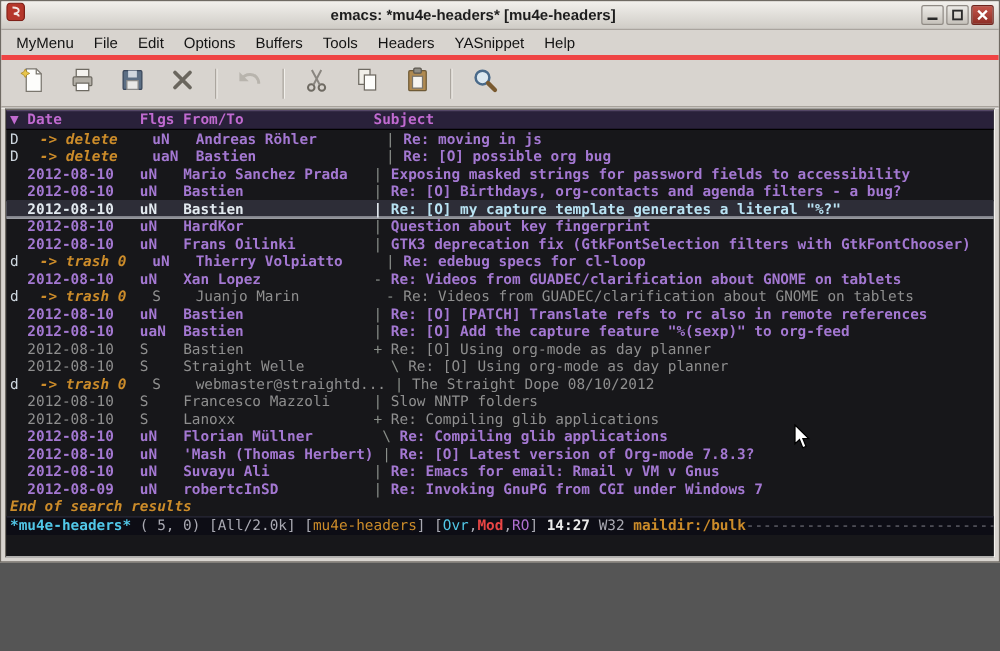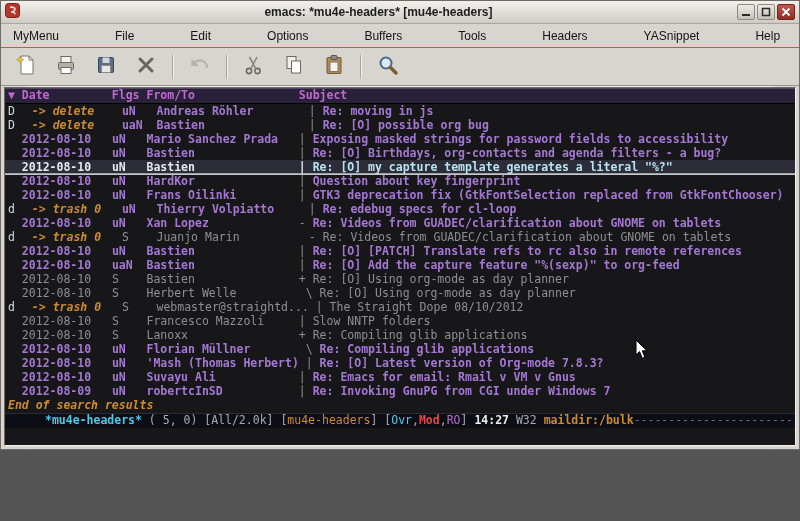--- a/index.html
+++ b/index.html
@@ -19,42 +19,42 @@
   .title-text { flex:1; text-align:center; font-size:12px; font-weight:bold; color:#1d1d1d; white-space:nowrap; overflow:hidden;}
   .title-btns { display:flex; gap:2px; }
   .tbtn {
     width:18px; height:16px; display:flex; align-items:center; justify-content:center;
     background:linear-gradient(#eceae6,#c6c2bb); border:1px solid #8f8a84; border-radius:2px; cursor:default;
   }
   .tbtn.close { background:linear-gradient(#c4554a,#8e2f27); border-color:#6e241d; }
   
   .menubar {
     height:24px; flex:0 0 24px; display:flex; align-items:center; padding:0 4px;
-    background:#d8d4cf; border-bottom:1px solid #ef4444;gap:40px;
+    background:#d8d4cf; border-bottom:4px solid #ef4444;
   }
   .menu-item { padding:4px 8px; font-size:12px; color:#141414; white-space:nowrap; }
   
   .toolbar {
     height:38px; flex:0 0 38px; display:flex; align-items:center; padding:0 5px;
     background:#d8d4cf; border-bottom:1px solid #96918a;
   }
   .tool-btn {
     width:34px; height:30px; margin:0 3px; display:flex; align-items:center; justify-content:center;
     border-radius:3px;
   }
   .tool-btn.disabled { opacity:0.42; }
   .tool-sep {
     width:2px; height:24px; margin:0 6px;
     border-left:1px solid #aba69f; border-right:1px solid #f2f0ec;
   }
   
   .emacs {
     flex:1; min-height:0; padding:1px 3px 3px 3px; background:#d8d4cf;
     box-shadow: inset 0 1px 0 #f4f2ee;
-    display:flex; flex-direction:column;border-radius:30px;
+    display:flex; flex-direction:column;
   }
   .emacs-inner {
     flex:1; min-height:0; display:flex; flex-direction:column; overflow:hidden;
     background:var(--bg); border:1px solid; border-color:#6e6a63 #f4f2ee #f4f2ee #6e6a63;
     font-family:"DejaVu Sans Mono", monospace; font-size:11.5px;
   }
   .header-line {
     flex:0 0 16px; line-height:15px; white-space:pre; padding-left:3px;
     background:#29213a; color:var(--headerline); font-weight:bold;
     box-shadow: inset 0 1px 0 #544766, inset 0 -1px 0 #000;
@@ -71,21 +71,21 @@
   .row.current span { color:#e3eaf0 !important; font-weight:bold; }
   .row.current .col-subject { color:#b9e3f3 !important;margin-top:17px; }
   .footer-msg { height:14px; line-height:14px; white-space:pre; padding-left:3px;
     color:var(--orange); font-style:italic; font-weight:bold; }
   .filler { flex:1; }
   .modeline {
     flex:0 0 15px; line-height:14px; white-space:pre; padding-left:3px; overflow:hidden;
     background:#0d0d15; box-shadow: inset 0 1px 0 #2a2a38;
   }
   .ml-base { color:#a9a9b2; }
-  .ml-cyan-bold { color:var(--cyan); font-weight:bold;margin-left:37px; }
+  .ml-cyan-bold { color:var(--cyan); font-weight:bold; }
   .ml-cyan { color:var(--cyan); }
   .ml-orange { color:var(--orange);text-align:center; }
   .ml-orange-bold { color:var(--orange); font-weight:bold; }
   .ml-red-bold { color:var(--red); font-weight:bold;margin-top:12px; }
   .ml-purple { color:var(--purple); }
   .ml-white-bold { color:#ececec; font-weight:bold; }
   .ml-dim { color:#6f6f78; }
   .echo-area { flex:0 0 17px; background:var(--bg); }
   
   .mouse-cursor { position:absolute; left:634px; top:338px; pointer-events:none; z-index:50; }
@@ -199,28 +199,28 @@
   <div class="emacs">
     <div class="emacs-inner">
       <div class="header-line">▼ Date         Flgs From/To               Subject</div>
       <div class="msg-list">
           <div class="row f-unread"><span class="mark-ch">D </span><span class="mark-target">-&gt; delete    </span><span class="col-flags">uN   </span><span class="col-from">Andreas Röhler        </span><span class="prefix">| </span><span class="col-subject">Re: moving in js</span></div>
           <div class="row f-unread"><span class="mark-ch">D </span><span class="mark-target">-&gt; delete    </span><span class="col-flags">uaN  </span><span class="col-from">Bastien               </span><span class="prefix">| </span><span class="col-subject">Re: [O] possible org bug</span></div>
           <div class="row f-unread"><span class="mark-ch">  </span><span class="col-date">2012-08-10   </span><span class="col-flags">uN   </span><span class="col-from">Mario Sanchez Prada   </span><span class="prefix">| </span><span class="col-subject">Exposing masked strings for password fields to accessibility</span></div>
           <div class="row f-unread"><span class="mark-ch">  </span><span class="col-date">2012-08-10   </span><span class="col-flags">uN   </span><span class="col-from">Bastien               </span><span class="prefix">| </span><span class="col-subject">Re: [O] Birthdays, org-contacts and agenda filters - a bug?</span></div>
           <div class="row f-unread current"><span class="mark-ch">  </span><span class="col-date">2012-08-10   </span><span class="col-flags">uN   </span><span class="col-from">Bastien               </span><span class="prefix">| </span><span class="col-subject">Re: [O] my capture template generates a literal "%?"</span></div>
           <div class="row f-unread"><span class="mark-ch">  </span><span class="col-date">2012-08-10   </span><span class="col-flags">uN   </span><span class="col-from">HardKor               </span><span class="prefix">| </span><span class="col-subject">Question about key fingerprint</span></div>
-          <div class="row f-unread"><span class="mark-ch">  </span><span class="col-date">2012-08-10   </span><span class="col-flags">uN   </span><span class="col-from">Frans Oilinki         </span><span class="prefix">| </span><span class="col-subject">GTK3 deprecation fix (GtkFontSelection replaced from GtkFontChooser)</span></div>
+          <div class="row f-unread"><span class="mark-ch">  </span><span class="col-date">2012-08-10   </span><span class="col-flags">uN   </span><span class="col-from">Frans Oilinki         </span><span class="prefix">| </span><span class="col-subject">GTK3 deprecation fix (GtkFontSelection filters with GtkFontChooser)</span></div>
           <div class="row f-unread"><span class="mark-ch">d </span><span class="mark-target">-&gt; trash 0   </span><span class="col-flags">uN   </span><span class="col-from">Thierry Volpiatto     </span><span class="prefix">| </span><span class="col-subject">Re: edebug specs for cl-loop</span></div>
           <div class="row f-unread"><span class="mark-ch">  </span><span class="col-date">2012-08-10   </span><span class="col-flags">uN   </span><span class="col-from">Xan Lopez             </span><span class="prefix">- </span><span class="col-subject">Re: Videos from GUADEC/clarification about GNOME on tablets</span></div>
           <div class="row f-seen"><span class="mark-ch">d </span><span class="mark-target">-&gt; trash 0   </span><span class="col-flags">S    </span><span class="col-from">Juanjo Marin          </span><span class="prefix">- </span><span class="col-subject">Re: Videos from GUADEC/clarification about GNOME on tablets</span></div>
           <div class="row f-unread"><span class="mark-ch">  </span><span class="col-date">2012-08-10   </span><span class="col-flags">uN   </span><span class="col-from">Bastien               </span><span class="prefix">| </span><span class="col-subject">Re: [O] [PATCH] Translate refs to rc also in remote references</span></div>
           <div class="row f-unread"><span class="mark-ch">  </span><span class="col-date">2012-08-10   </span><span class="col-flags">uaN  </span><span class="col-from">Bastien               </span><span class="prefix">| </span><span class="col-subject">Re: [O] Add the capture feature "%(sexp)" to org-feed</span></div>
           <div class="row f-seen"><span class="mark-ch">  </span><span class="col-date">2012-08-10   </span><span class="col-flags">S    </span><span class="col-from">Bastien               </span><span class="prefix">+ </span><span class="col-subject">Re: [O] Using org-mode as day planner</span></div>
-          <div class="row f-seen"><span class="mark-ch">  </span><span class="col-date">2012-08-10   </span><span class="col-flags">S    </span><span class="col-from">Herbert Welle         </span><span class="prefix"> \ </span><span class="col-subject">Re: [O] Using org-mode as day planner</span></div>
+          <div class="row f-seen"><span class="mark-ch">  </span><span class="col-date">2012-08-10   </span><span class="col-flags">S    </span><span class="col-from">Straight Welle         </span><span class="prefix"> \ </span><span class="col-subject">Re: [O] Using org-mode as day planner</span></div>
           <div class="row f-seen"><span class="mark-ch">d </span><span class="mark-target">-&gt; trash 0   </span><span class="col-flags">S    </span><span class="col-from">webmaster@straightd... </span><span class="prefix">| </span><span class="col-subject">The Straight Dope 08/10/2012</span></div>
           <div class="row f-seen"><span class="mark-ch">  </span><span class="col-date">2012-08-10   </span><span class="col-flags">S    </span><span class="col-from">Francesco Mazzoli     </span><span class="prefix">| </span><span class="col-subject">Slow NNTP folders</span></div>
           <div class="row f-seen"><span class="mark-ch">  </span><span class="col-date">2012-08-10   </span><span class="col-flags">S    </span><span class="col-from">Lanoxx                </span><span class="prefix">+ </span><span class="col-subject">Re: Compiling glib applications</span></div>
           <div class="row f-unread"><span class="mark-ch">  </span><span class="col-date">2012-08-10   </span><span class="col-flags">uN   </span><span class="col-from">Florian Müllner       </span><span class="prefix"> \ </span><span class="col-subject">Re: Compiling glib applications</span></div>
           <div class="row f-unread"><span class="mark-ch">  </span><span class="col-date">2012-08-10   </span><span class="col-flags">uN   </span><span class="col-from">'Mash (Thomas Herbert) </span><span class="prefix">| </span><span class="col-subject">Re: [O] Latest version of Org-mode 7.8.3?</span></div>
           <div class="row f-unread"><span class="mark-ch">  </span><span class="col-date">2012-08-10   </span><span class="col-flags">uN   </span><span class="col-from">Suvayu Ali            </span><span class="prefix">| </span><span class="col-subject">Re: Emacs for email: Rmail v VM v Gnus</span></div>
           <div class="row f-unread"><span class="mark-ch">  </span><span class="col-date">2012-08-09   </span><span class="col-flags">uN   </span><span class="col-from">robertcInSD           </span><span class="prefix">| </span><span class="col-subject">Re: Invoking GnuPG from CGI under Windows 7</span></div>
         </div>
       <div class="footer-msg">End of search results</div>
       <div class="filler"></div>

